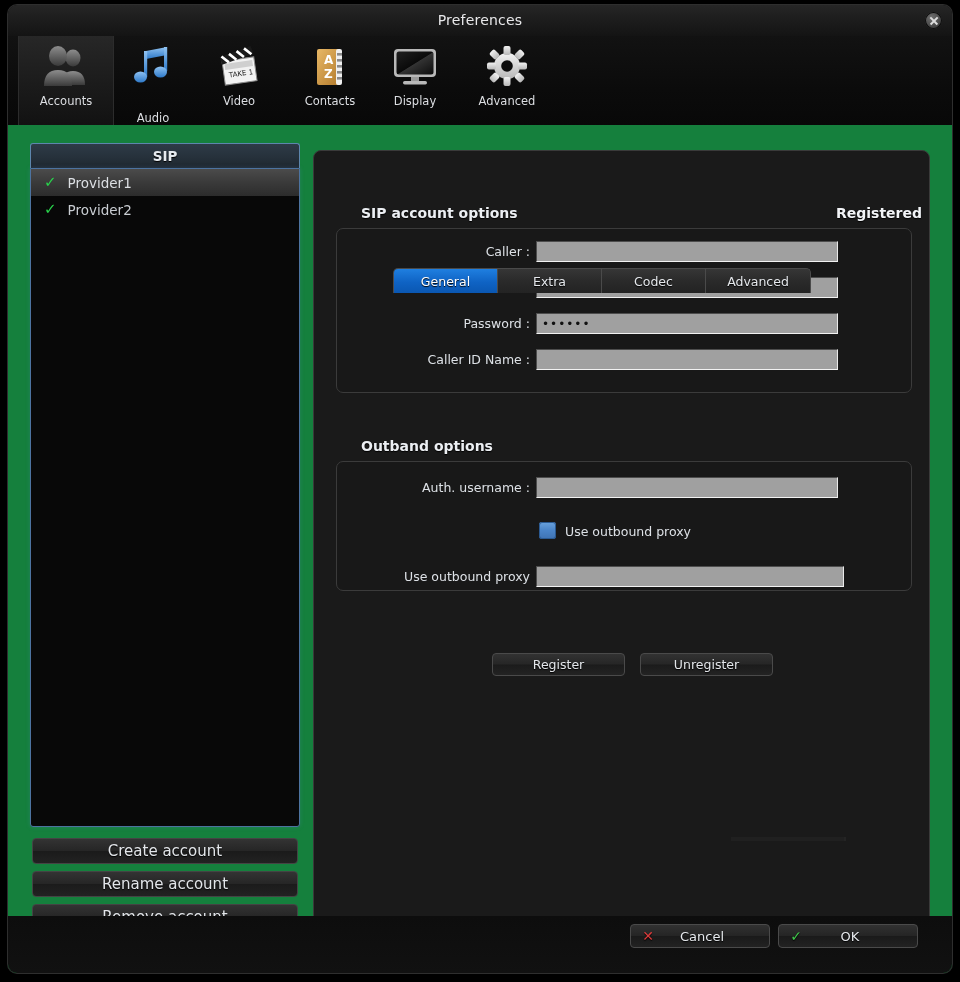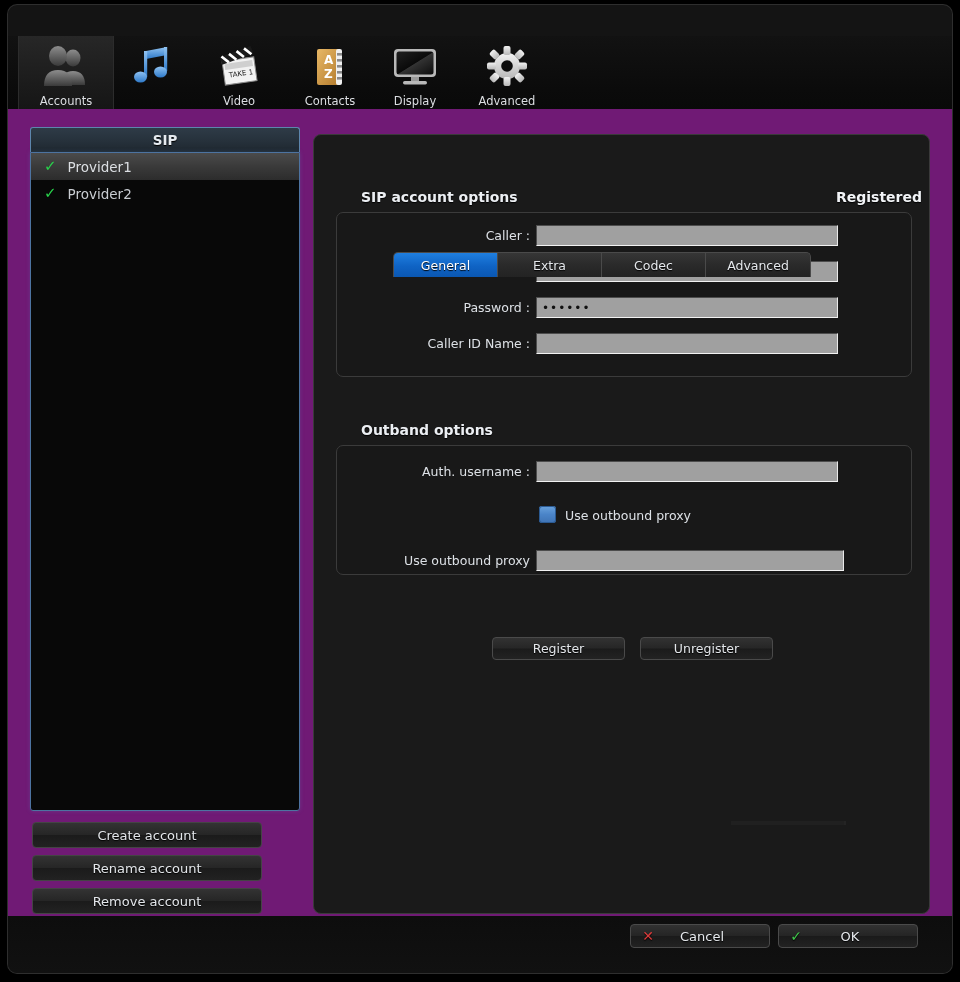--- a/index.html
+++ b/index.html
@@ -98,23 +98,23 @@
   .tool-label {
     margin-top: 3px;
     font-size: 11.5px;
     color: #dcdee2;
     white-space: nowrap;
   }
 
   
   #content {
     position: absolute;
-    left: 0; top: 104px;
+    left: 0; top: 120px;
     width: 944px; height: 848px;
-    background: #701a75;
+    background: #15803d;
   }
 
   
   #sidebar {
     position: absolute;
     left: 22px; top: 18px;
     width: 272px;
     height: 805px;
   }
   #sip-header {
@@ -163,28 +163,28 @@
     color: #28d24b;
     font-size: 15px;
     font-weight: bold;
     margin-right: 11px;
     line-height: 1;
   }
 
   .side-btn {
     position: absolute;
     left: 2px;
-    width: 230px;
+    width: 266px;
     height: 26px;
     box-sizing: border-box;
     background: linear-gradient(to bottom, #333333 0%, #262626 48%, #1b1b1b 52%, #222222 100%);
     border: 1px solid #444;
     border-radius: 4px;
     color: #e3e6ea;
-    font-size: 13px;
+    font-size: 15px;
     display: flex;
     align-items: center;
     justify-content: center;
     cursor: pointer;
     text-shadow: 0 1px 1px #000;
   }
 
   
   #main-panel {
     position: absolute;
@@ -341,20 +341,24 @@
     font-weight: bold;
     flex: none;
   }
   .foot-txt { flex: 1; text-align: center; padding-right: 30px; }
 </style>
 </head>
 <body>
 
 <div id="window">
 
+  <div id="titlebar">
+    <div id="title-text">Preferences</div>
+    <div id="close-btn"></div>
+  </div>
 
   <div id="toolbar">
 
     <div class="tool selected" style="left:10px;width:96px;">
       <div class="tool-ico">
         <svg width="50" height="44" viewBox="0 0 50 44">
           <defs>
             <linearGradient id="gy" x1="0" y1="0" x2="0" y2="1">
               <stop offset="0" stop-color="#8d8d8d"></stop>
                 <stop offset="1" stop-color="#3a3a3a"></stop>

